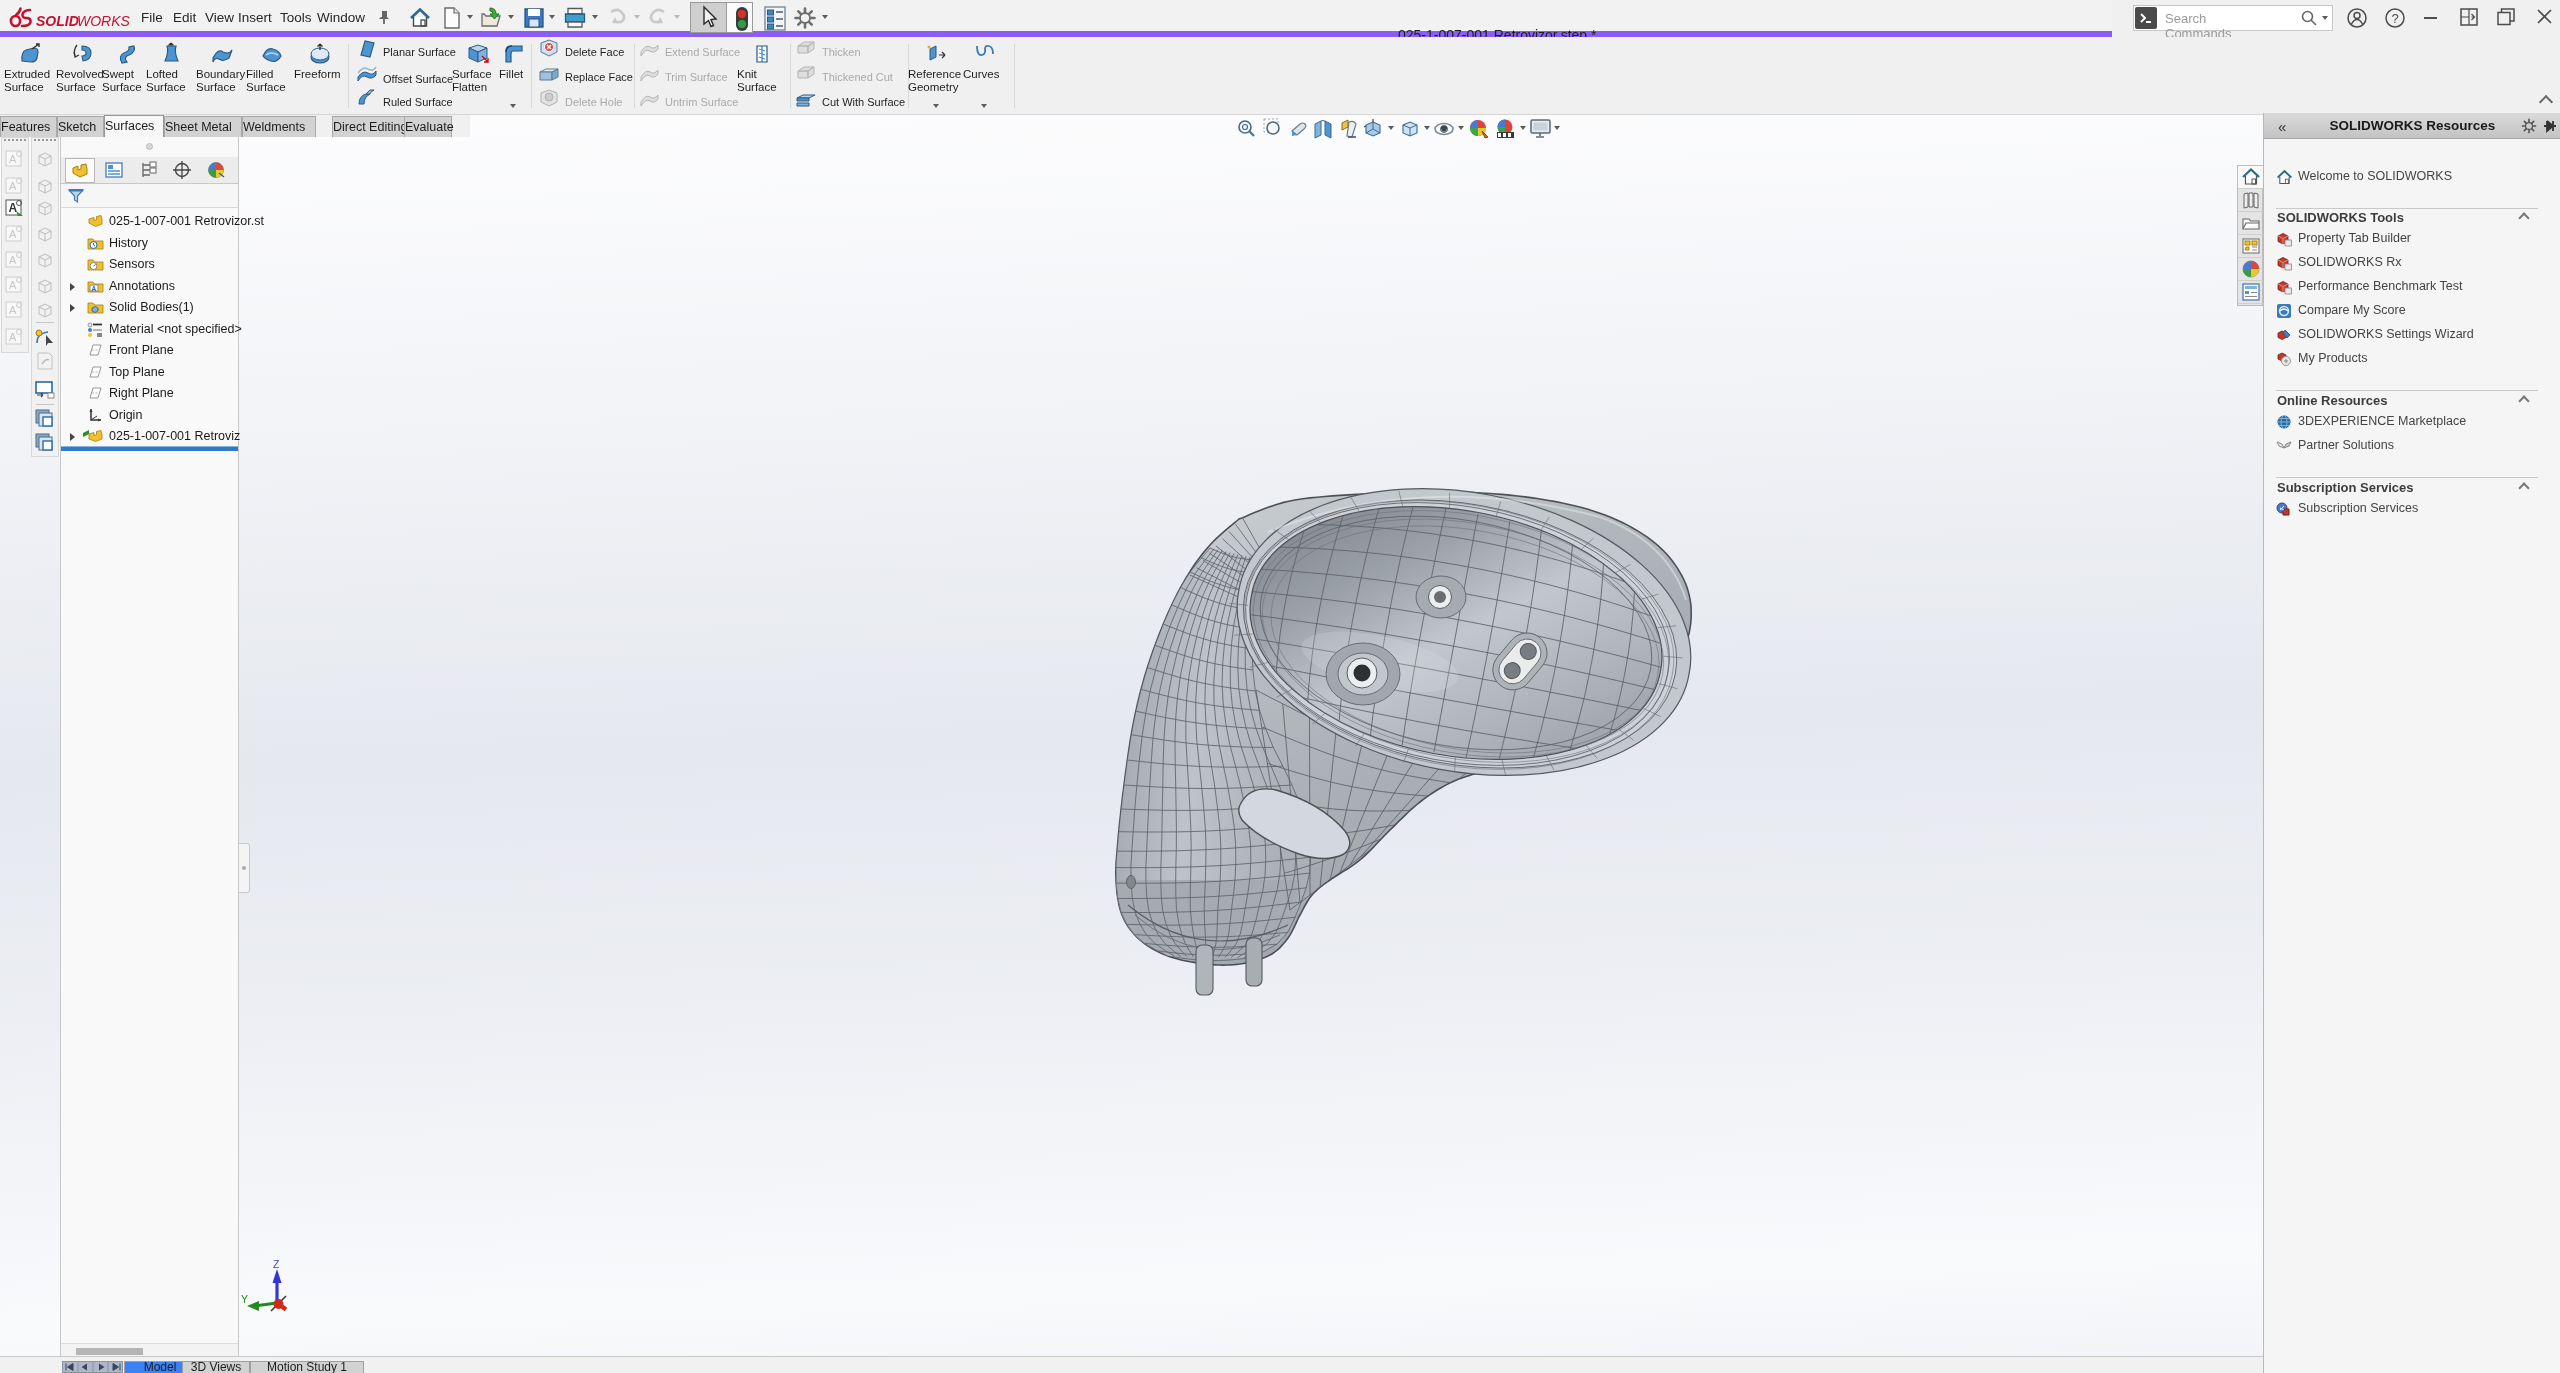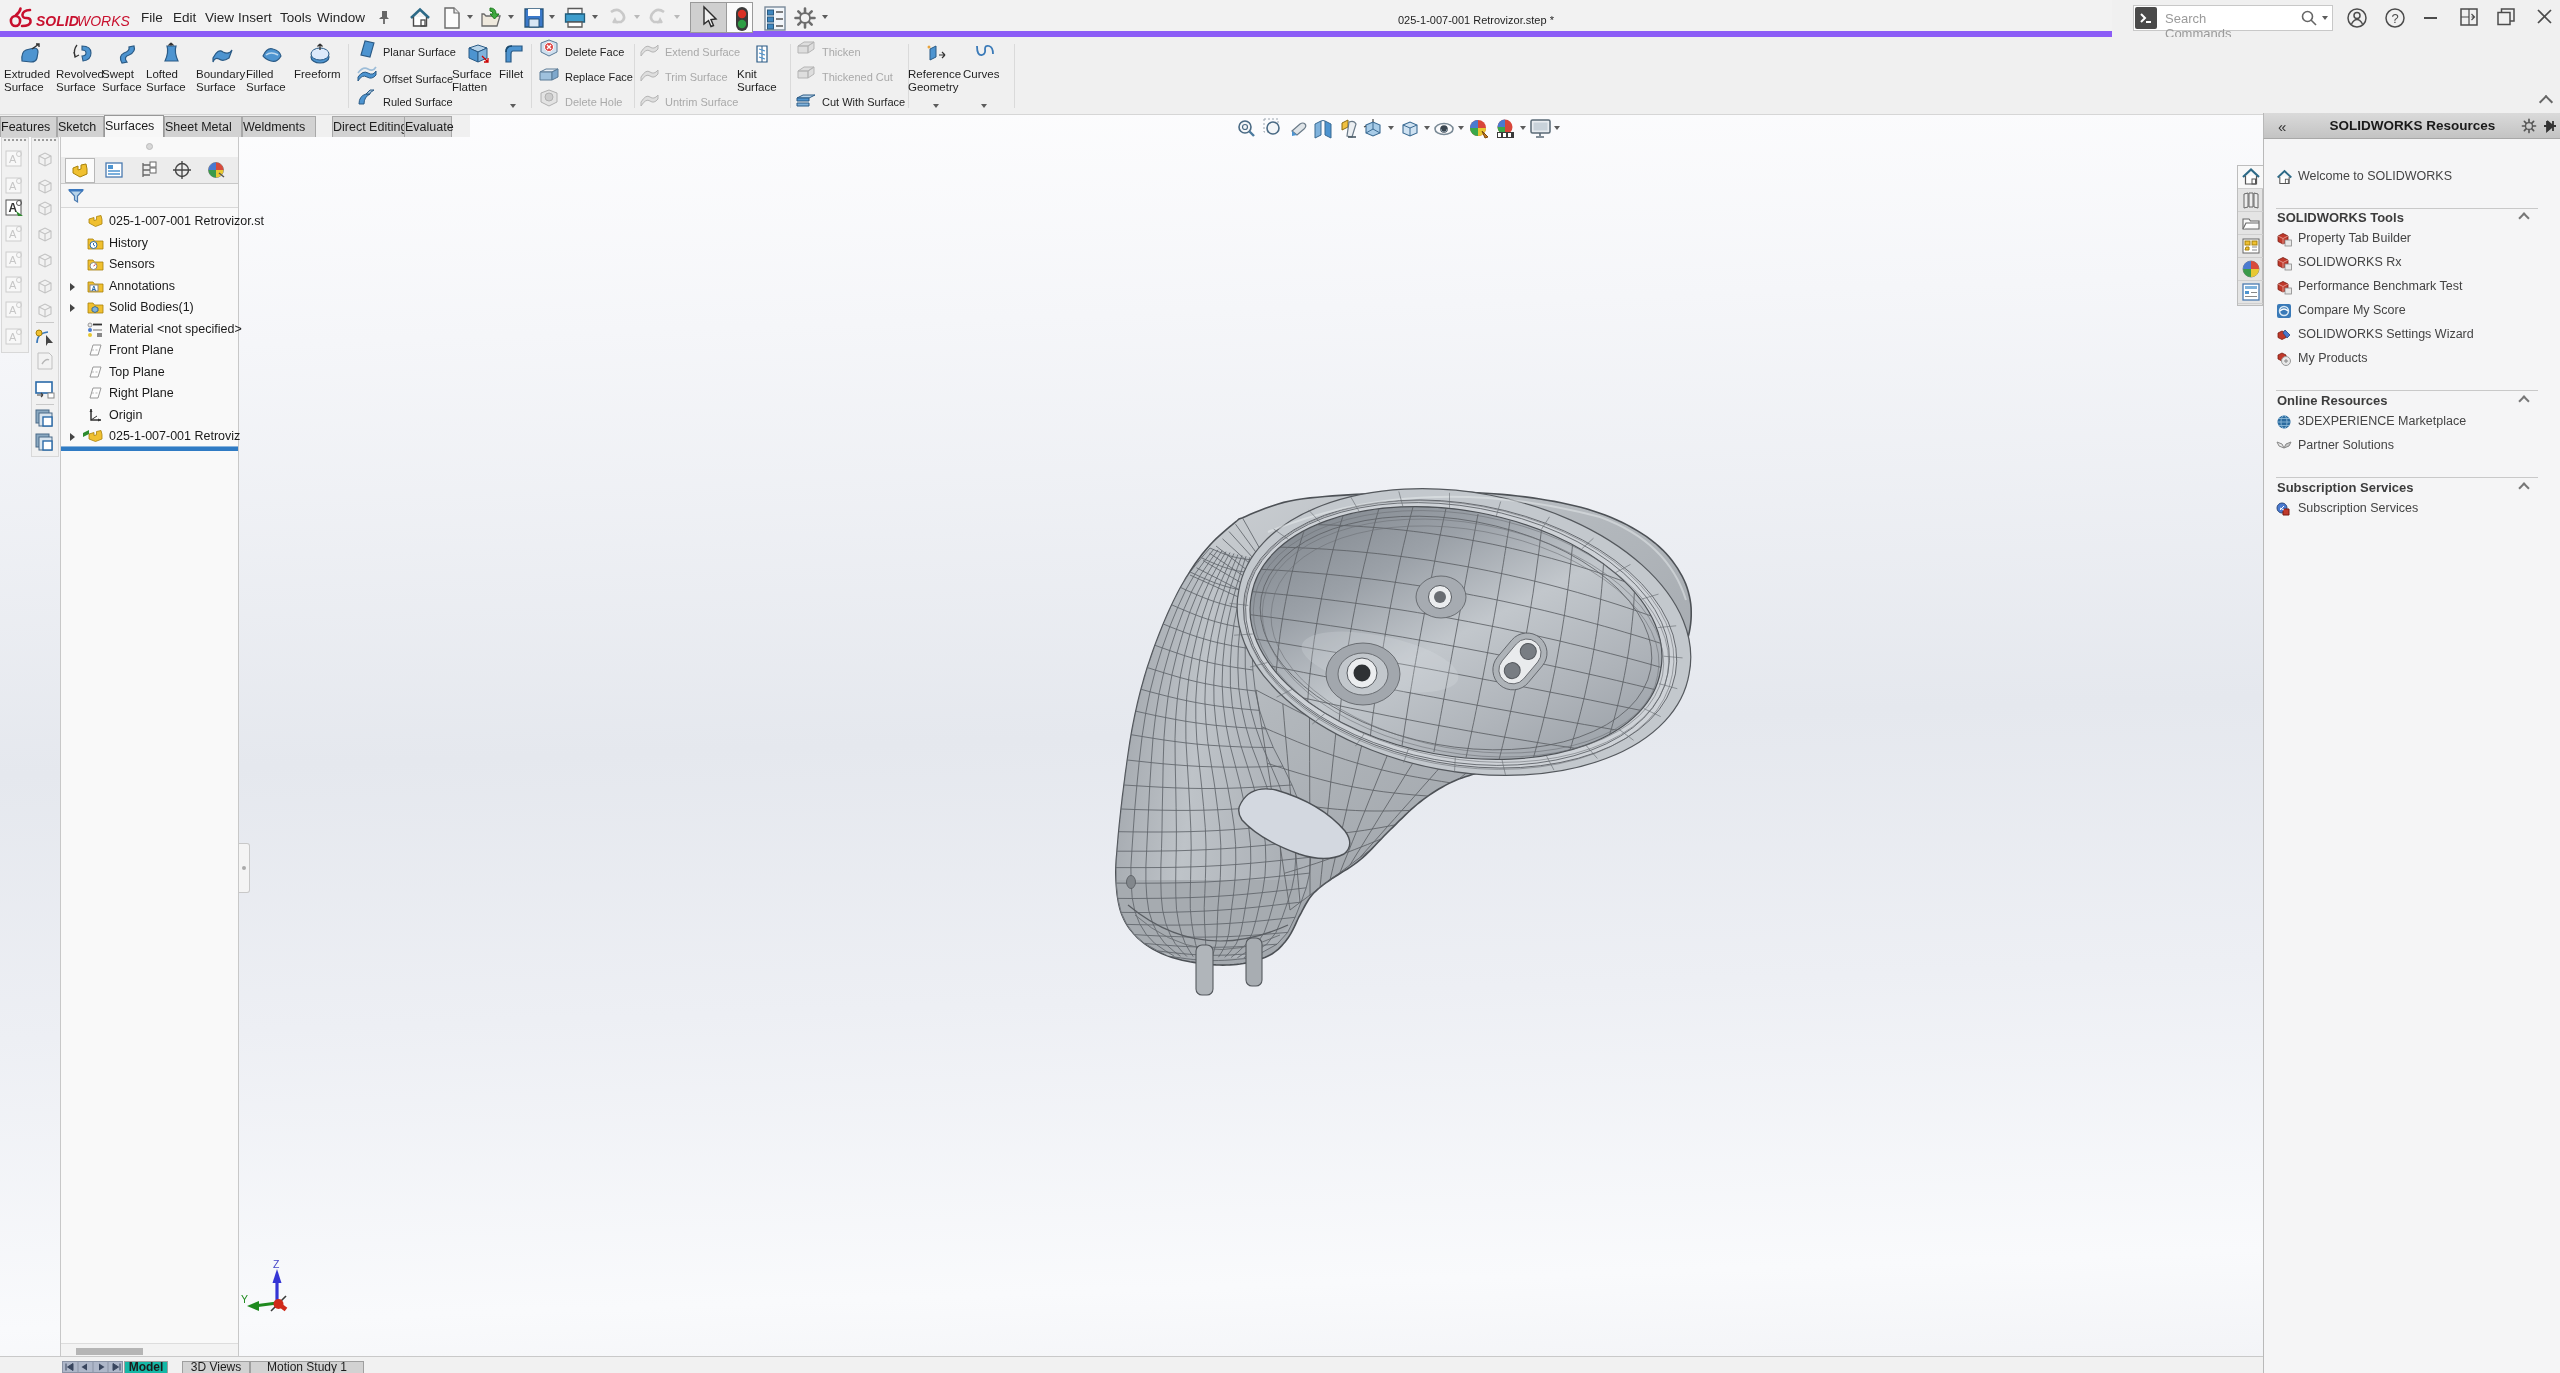--- a/index.html
+++ b/index.html
@@ -52,21 +52,21 @@
     <div class="menu" style="left:205px">View</div>
     <div class="menu" style="left:238px">Insert</div>
     <div class="menu" style="left:280px">Tools</div>
     <div class="menu" style="left:317px">Window</div>
     <svg class="abs" style="left:376px;top:9px" width="16" height="16" viewBox="0 0 16 16">
       <g stroke="#555" stroke-width="1.6" fill="none">
         <path d="M6 2 L11 2 L11 8 L13 10 L3 10 L5 8 L6 8 Z" fill="#666" stroke="none"></path>
         <path d="M8 10 L8 15"></path>
       </g>
     </svg>
-    <div class="abs" style="left:1398px;top:14px;font-size:11px;color:#1f1f1f">025-1-007-001 Retrovizor.step *</div>
+    <div class="abs" style="left:1398px;top:27px;font-size:14px;color:#1f1f1f">025-1-007-001 Retrovizor.step *</div>
     <div class="abs" style="left:2133px;top:5px;width:200px;height:26px;background:#fff;border:1px solid #c8c8c8"></div>
 <div class="abs" style="left:2135px;top:7px;width:22px;height:22px;background:#4a4a4a;border-radius:2px"><svg width="22" height="22" viewBox="0 0 22 22">
         <path d="M6 7 L10 11 L6 15" stroke="#fff" stroke-width="2" fill="none"></path>
         <path d="M11 15 L16 15" stroke="#fff" stroke-width="2"></path>
       </svg></div>
 <div class="abs" style="left:2165px;top:11px;font-size:13px;color:#9a9a9a">Search Commands</div>
 <svg class="abs" style="left:2300px;top:9px" width="18" height="18" viewBox="0 0 18 18">
       <circle cx="7.5" cy="7.5" r="5" fill="none" stroke="#666" stroke-width="1.6"></circle>
       <path d="M11 11 L16 16" stroke="#666" stroke-width="1.6"></path>
     </svg>
@@ -881,14 +881,14 @@
 <div class="abs" style="left:62px;top:1361px;width:61px;height:12px;background:#aeb7c9;border:1px solid #8a93a5"></div>
 <svg class="abs" style="left:63px;top:1362px" width="60" height="10" viewBox="0 0 60 10">
     <g fill="#39465e">
       <path d="M3 1.5 L3 8.5 M10 1.5 L4.5 5 L10 8.5 Z" stroke="#39465e"></path>
       <path d="M24 1.5 L18.5 5 L24 8.5 Z"></path>
       <path d="M36 1.5 L41.5 5 L36 8.5 Z"></path>
       <path d="M57 1.5 L57 8.5 M50 1.5 L55.5 5 L50 8.5 Z" stroke="#39465e"></path>
     </g>
     <path d="M15 0 L15 10 M30 0 L30 10 M45 0 L45 10" stroke="#8a93a5"></path>
   </svg>
-<div class="btab" style="left:124px;width:44px;background:#14b8a6;font-weight:bold">Model</div>
+<div class="btab" style="left:124px;width:72px;background:#3b82f6;font-weight:normal">Model</div>
 <div class="btab" style="left:182px;width:68px">3D Views</div>
 <div class="btab" style="left:250px;width:114px">Motion Study 1</div>
 </body></html>

